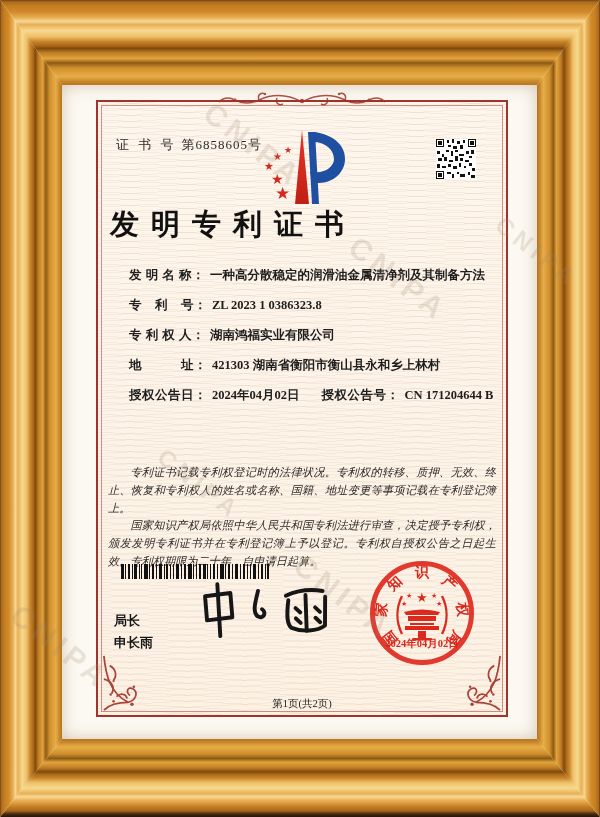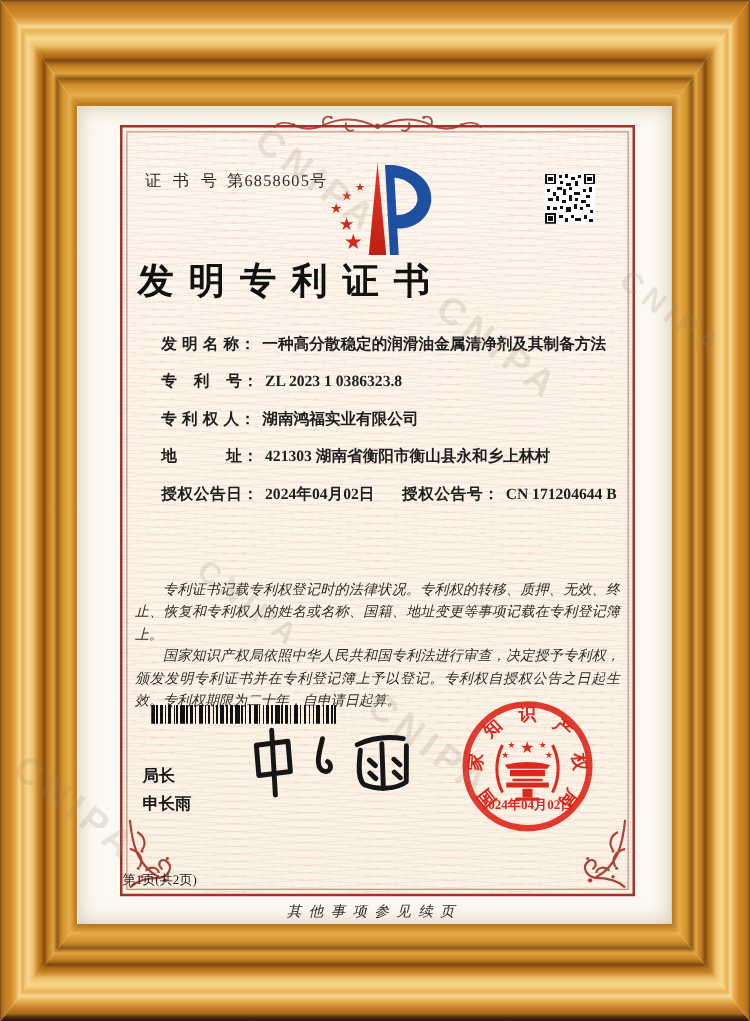--- a/index.html
+++ b/index.html
@@ -66,21 +66,21 @@
   
   .seal{position:absolute;left:272px;top:459px;width:104px;height:104px;mix-blend-mode:multiply;opacity:.96;}
   .seal-ring{position:absolute;inset:0;border:5px solid rgba(226,35,24,.92);border-radius:50%;}
   .seal-arc{position:absolute;inset:0;}
   .seal-arc span{position:absolute;left:50%;top:50%;width:16px;height:16px;margin:-8px 0 0 -8px;
     text-align:center;font-size:14px;line-height:16px;font-weight:bold;color:#dd2016;transform-origin:center;}
   .seal-emblem{position:absolute;left:24px;top:23px;}
   .seal-date{position:absolute;left:0;right:0;bottom:14px;text-align:center;
     font-size:10.5px;font-weight:bold;color:#dd2016;letter-spacing:0;}
 
-  .pageno{position:absolute;left:0;right:0;top:595px;font-size:10.5px;color:#222;}
+  .pageno{position:absolute;left:0;right:0;top:595px;text-align:center;font-size:10.5px;color:#222;}
   .footnote{position:absolute;left:0;right:0;top:637px;text-align:center;font-size:11.5px;
     color:#2e2a28;letter-spacing:6px;font-style:italic;font-weight:500;}
 
   
   .wm{position:absolute;z-index:3;font-size:30px;font-weight:bold;letter-spacing:5px;
     color:rgba(155,135,110,.20);transform:rotate(38deg);pointer-events:none;
     font-family:"Liberation Sans","DejaVu Sans",sans-serif;}
   .wm.small{font-size:24px;}
 </style>
 </head>
@@ -336,21 +336,20 @@
             <path d="M48 12 C54 24 54 38 48 50" stroke="#e02318" stroke-width="2.4" fill="none"></path>
             <rect x="18" y="54" width="20" height="2.6" rx="1.3"></rect>
           </g>
         </svg>
         <div class="seal-date">2024年04月02日</div>
       </div>
 
       <div class="pageno">第1页(共2页)</div>
     </div>
 
-    <div class="footnote">其他事项参见续页</div>
   </div>
 
   <div class="wm" style="left:195px;top:128px;">CNIPA</div>
   <div class="wm" style="left:340px;top:262px;">CNIPA</div>
   <div class="wm small" style="left:150px;top:470px;">CNIPA</div>
   <div class="wm" style="left:285px;top:580px;">CNIPA</div>
   <div class="wm" style="left:2px;top:630px;">CNIPA</div>
   <div class="wm small" style="left:488px;top:238px;">CNIPA</div>
 </div>
 

